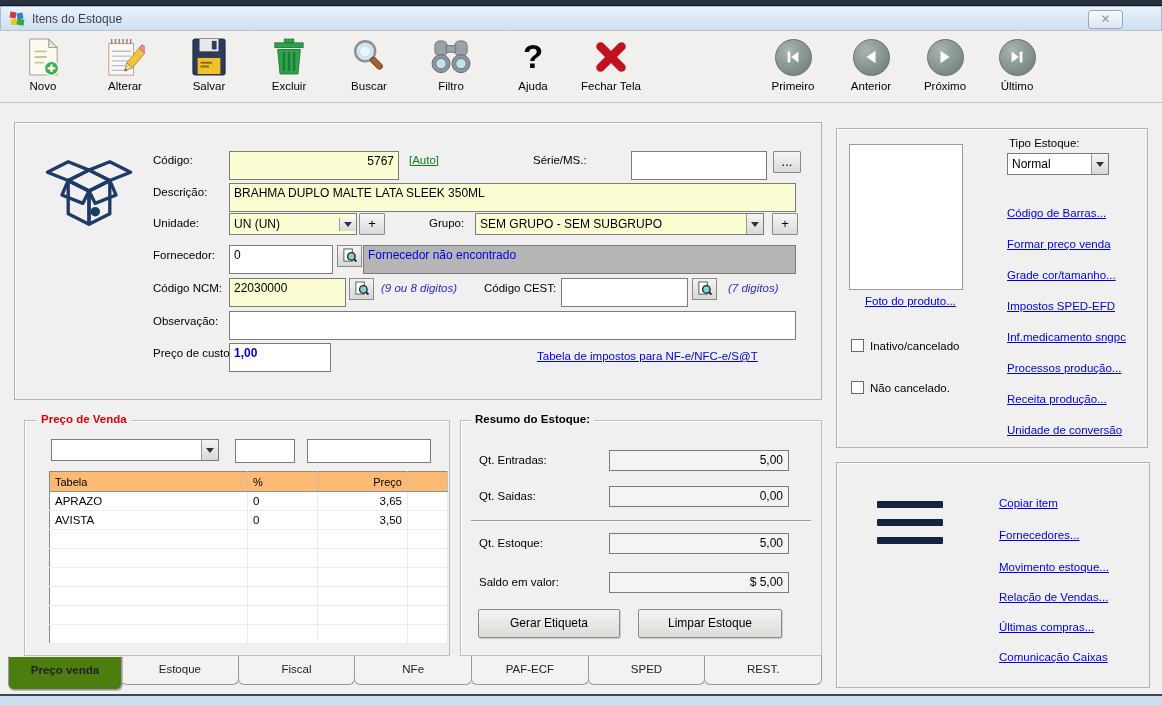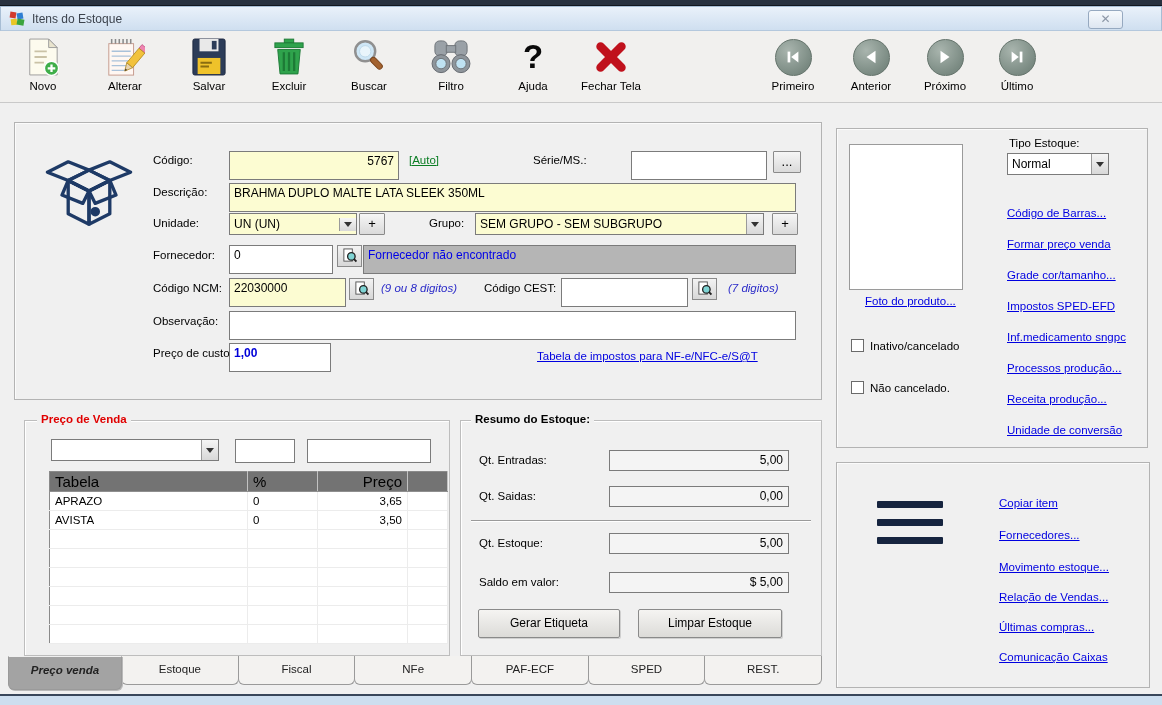--- a/index.html
+++ b/index.html
@@ -55,39 +55,39 @@
   .hint { position:absolute; color:#2a2ac8; font-style:italic; font-size:11.5px; white-space:nowrap; }
   .link { position:absolute; color:#0000e0; text-decoration:underline; white-space:nowrap; cursor:pointer; }
   .glink { position:absolute; color:#0a7d23; text-decoration:underline; white-space:nowrap; }
   .chk { position:absolute; display:flex; align-items:center; gap:6px; }
   .chk-box { width:13px; height:13px; background:#fff; border:1px solid #6a6a6a; }
 
   .photo-box { position:absolute; background:#fff; border:1px solid #9a9a9a; }
 
   table.pv { position:absolute; left:24px; top:50px; width:398px; border-collapse:collapse; background:#fff;
     border:1px solid #8a8a8a; table-layout:fixed; }
-  table.pv th { background:#737373; font-weight:normal; text-align:left; height:20px; padding:0 5px;
-    border-right:1px solid #c2c2c2; border-bottom:1px solid #8f8f8f; font-size:15px; }
+  table.pv th { background:#fdba74; font-weight:normal; text-align:left; height:20px; padding:0 5px;
+    border-right:1px solid #c2c2c2; border-bottom:1px solid #8f8f8f; font-size:11px; }
   table.pv th.r { text-align:right; }
   table.pv td { height:19px; padding:0 5px; border-right:1px solid #ececec; border-bottom:1px solid #ececec;
     font-size:11.5px; white-space:nowrap; overflow:hidden; }
   table.pv td.r { text-align:right; }
 
   .sunken { position:absolute; height:21px; border:1px solid #7b7b7b; background:#f4f4f4; padding:0 5px;
     line-height:19px; text-align:right; font-size:12px; }
   .push-btn { position:absolute; height:29px; background:linear-gradient(#f5f4f2,#dcdbd8); border:1px solid #8a8a8a;
     border-radius:2px; text-align:center; font-size:12px; line-height:27px; box-shadow:1px 1px 0 #cfcfcf; }
   .sep-line { position:absolute; height:1px; background:#9a9a9a; box-shadow:0 1px 0 #fff; }
 
   .tabbar { position:absolute; left:8px; top:553px; width:814px; height:38px; display:flex; align-items:flex-start; }
   .tab { flex:1; height:29px; background:#f3f2f0; border:1px solid #9a9a9a; border-top:none;
     border-radius:0 0 6px 6px; text-align:center; line-height:27px; font-size:11.5px; margin-left:-1px;
     color:#222; }
-  .tab.active { flex:0 0 114px; height:34px; background:#a3a3a3; font-weight:bold; z-index:2; margin-left:0;
-    border-top:1px solid #f0f0f0; box-shadow:1px 1px 0 #b9b9b9;font-style:italic; }
+  .tab.active { flex:0 0 114px; height:34px; background:#4d7c0f; font-weight:bold; z-index:2; margin-left:0;
+    border-top:1px solid #f0f0f0; box-shadow:1px 1px 0 #b9b9b9; }
 
   .bottom-edge { position:absolute; left:0; top:694px; width:1162px; height:11px; background:#cddeef;
     border-top:2px solid #38465a; }
 
   .hbar { position:absolute; width:66px; height:7px; background:#16243f; border-radius:1px; }
 </style>
 </head>
 <body>
 
 <div class="screen">

